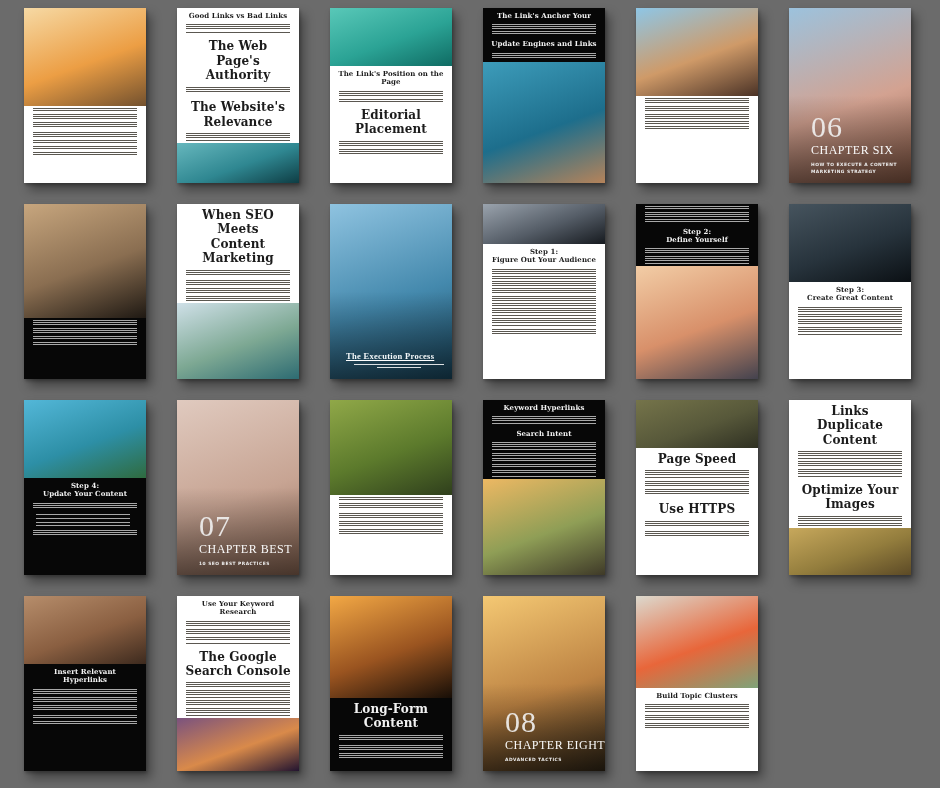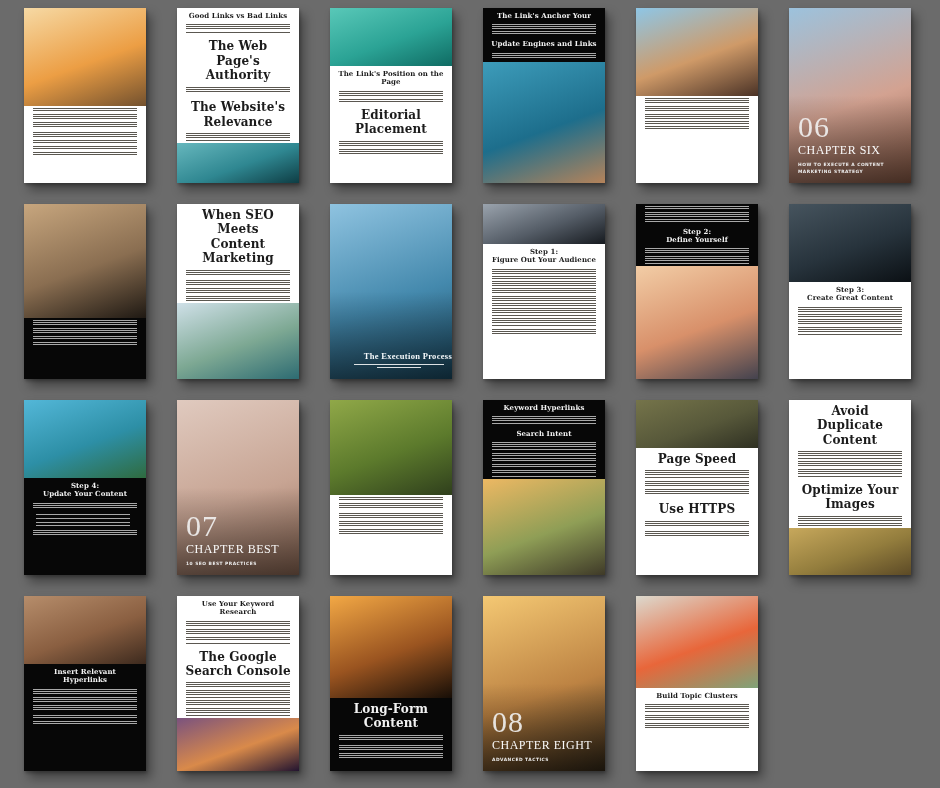--- a/index.html
+++ b/index.html
@@ -37,35 +37,35 @@
   .paras.list{margin-left:12px;margin-right:16px;}
   .para{
     background-image:repeating-linear-gradient(to bottom,
       var(--lc) 0,var(--lc) 1px,transparent 1px,transparent 2.2px);
   }
   
   .page.coverpg::after{
     content:"";position:absolute;inset:0;
     background:linear-gradient(180deg,rgba(0,0,0,0) 50%,rgba(0,0,0,.5) 100%);
   }
-  .cover-text{position:absolute;left:9px;right:6px;bottom:8px;color:#fff;z-index:1;}
+  .cover-text{position:absolute;left:22px;right:6px;bottom:8px;color:#fff;z-index:1;}
   .cover-num{
     font-family:"Liberation Serif","DejaVu Serif",serif;
     font-size:30px;line-height:.92;color:rgba(242,242,242,.9);letter-spacing:1px;
   }
   .cover-title{
     font-family:"Liberation Serif","DejaVu Serif",serif;
     font-size:12px;letter-spacing:.5px;margin:2px 0 3px;white-space:nowrap;color:#fafafa;
   }
   .cover-sub{
     font-size:4.4px;font-weight:700;letter-spacing:.5px;line-height:1.6;
     color:#eeeeee;text-transform:uppercase;max-width:105px;
   }
   
-  .pt-wrap{position:absolute;left:16px;right:0;bottom:11px;text-align:right;color:#fff;z-index:1;}
+  .pt-wrap{position:absolute;left:16px;right:0;bottom:11px;text-align:left;color:#fff;z-index:1;text-decoration:underline;}
   .pt-title{
     font-family:"Liberation Serif","DejaVu Serif",serif;font-weight:700;
     font-size:8.5px;letter-spacing:.3px;margin-bottom:3.5px;color:#f5f9fb;
   }
   .cap-line{height:1px;background:rgba(255,255,255,.85);margin:1.8px auto 0;}
 </style>
 </head>
 <body>
 
 <div id="grid">
@@ -258,21 +258,21 @@
         <div class="para" style="height: 5.4px;"></div>
         <div class="para" style="height: 7.6px;"></div>
       </div>
       <div class="h lg">Use HTTPS</div>
       <div class="paras">
         <div class="para" style="height: 7.6px;"></div>
         <div class="para" style="height: 5.4px;"></div>
       </div>
     </div>
     <div class="page light">
-      <div class="h lg">Avoid Duplicate Content</div>
+      <div class="h lg">Links Duplicate Content</div>
       <div class="paras">
         <div class="para" style="height: 7.6px;"></div>
         <div class="para" style="height: 5.4px;"></div>
         <div class="para" style="height: 7.6px;"></div>
       </div>
       <div class="h lg">Optimize Your Images</div>
       <div class="paras">
         <div class="para" style="height: 9.8px;"></div>
       </div>
       <div class="img fill" style="background: linear-gradient(160deg, rgb(199, 168, 92) 0%, rgb(147, 125, 61) 55%, rgb(92, 74, 38) 100%);"></div>

